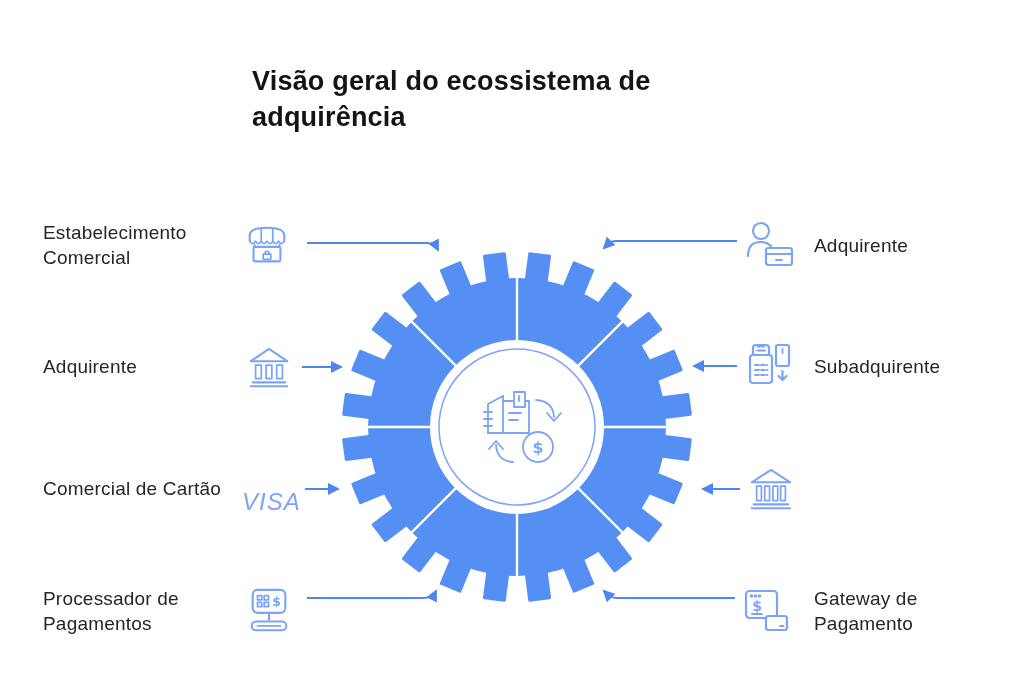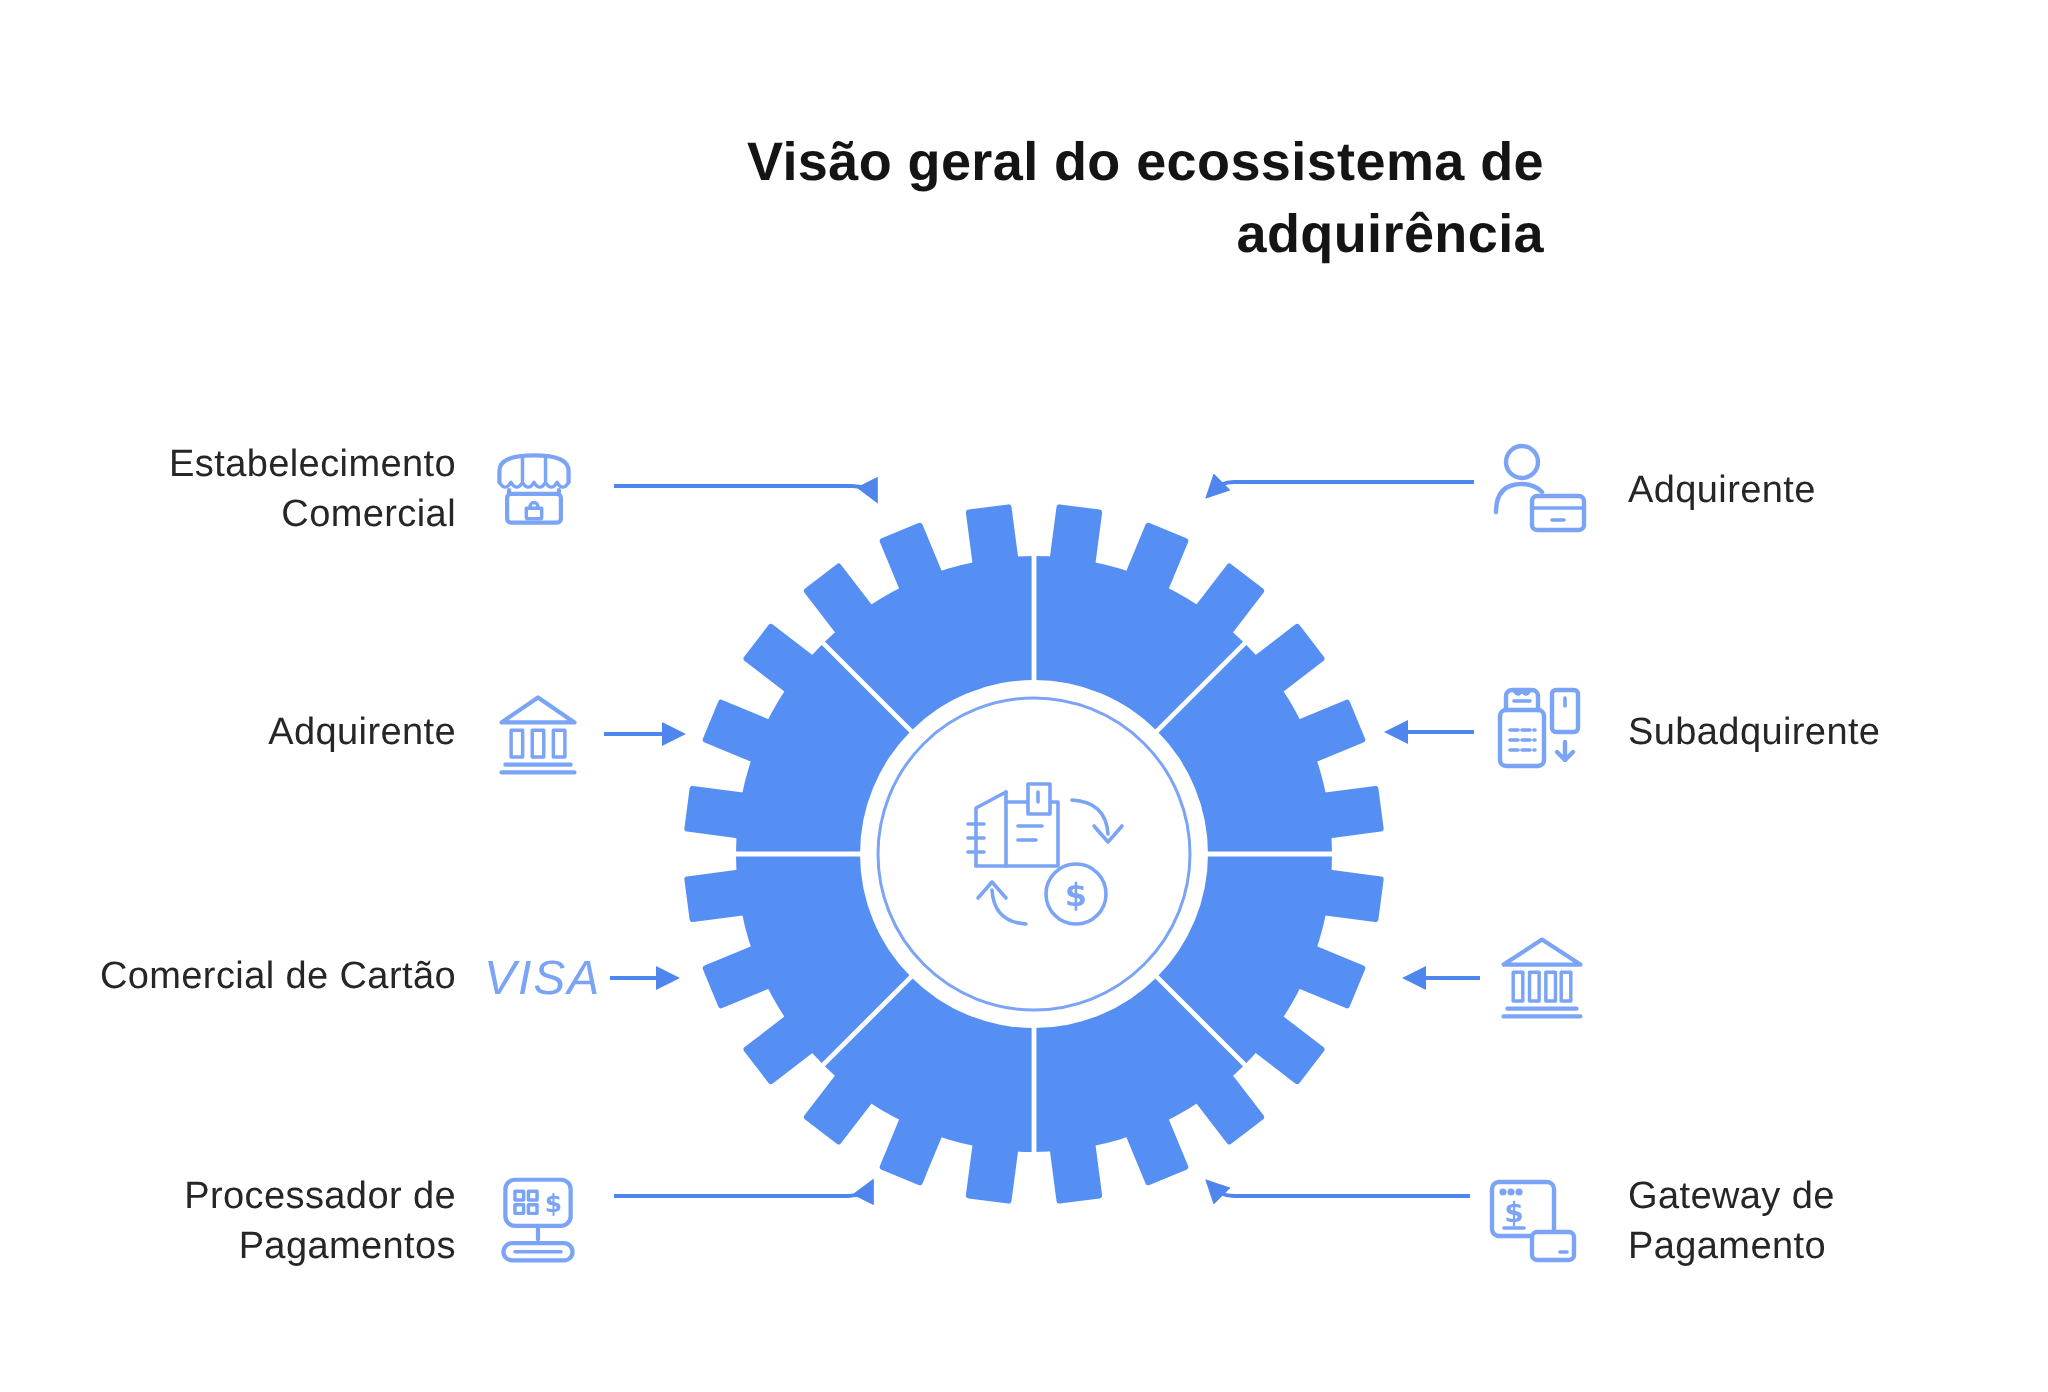--- a/index.html
+++ b/index.html
@@ -8,39 +8,39 @@
     --arrow-blue:#4F86EE;
     --text-dark:#262626;
     --title-dark:#141414;
   }
   html,body{margin:0;padding:0;background:#fff;}
   #stage{
     position:relative;width:1024px;height:696px;background:#fff;overflow:hidden;
     font-family:"Liberation Sans",sans-serif;
   }
   .title{
-    position:absolute;top:64px;left:252px;width:520px;text-align:right;
+    position:absolute;top:64px;left:252px;width:520px;text-align:left;
     font-size:27px;font-weight:700;color:var(--title-dark);line-height:1.32;
     letter-spacing:0.2px;
   }
   .label{
     position:absolute;font-size:19px;color:var(--text-dark);line-height:25px;
     letter-spacing:0.2px;
   }
-  .label-left{text-align:right;right:796px;width:185px;}
+  .label-left{text-align:left;right:796px;width:185px;}
   .label-right{left:814px;}
   .icon-box{position:absolute;}
   .icon-box svg{display:block;stroke:var(--icon-blue);fill:none;stroke-width:2.2;
     stroke-linecap:round;stroke-linejoin:round;}
   .icon-fine{stroke-width:1.8 !important;}
   .dollar{fill:var(--icon-blue);stroke:none !important;
     font-family:"DejaVu Sans",sans-serif;font-weight:bold;text-anchor:middle;}
   .visa{
     position:absolute;color:var(--icon-blue);font-style:italic;font-size:24px;
-    letter-spacing:1px;font-family:"Liberation Sans",sans-serif;
+    letter-spacing:1px;font-family:"Liberation Sans",sans-serif;margin-top:12px;
   }
   #main-svg{position:absolute;top:0;left:0;}
   #gear-teeth rect{fill:var(--gear-blue);}
   #gear-ring{fill:var(--gear-blue);}
   #gear-dividers line{stroke:#fff;stroke-width:2.4;}
   #gear-hub{fill:#fff;}
   #gear-inner-ring{fill:none;stroke:var(--icon-blue);stroke-width:1.5;}
   .arrow{stroke:var(--arrow-blue);stroke-width:2;fill:none;}
   .ah{fill:var(--arrow-blue);}
   .center-icon path,.center-icon circle,.center-icon rect{

